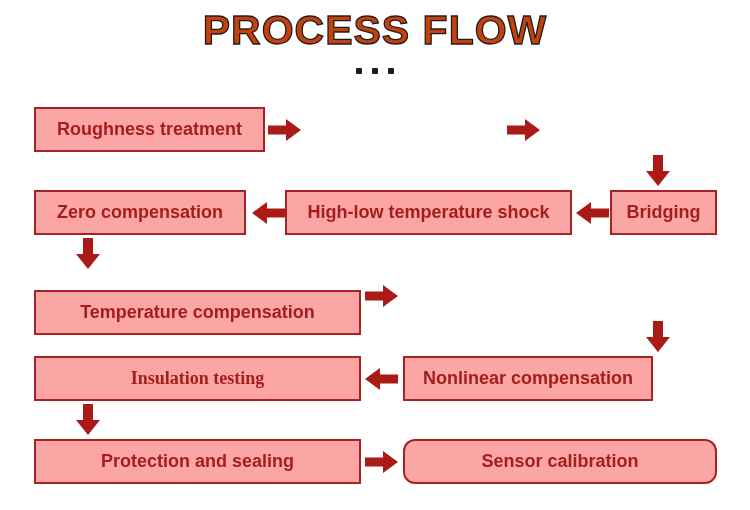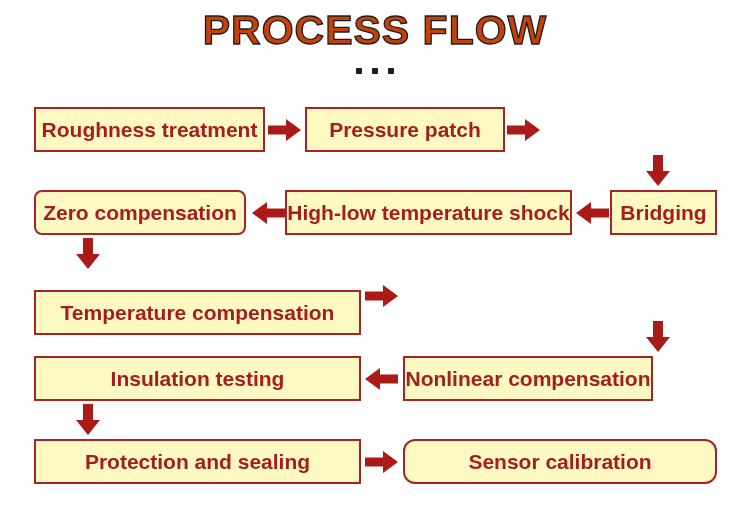--- a/index.html
+++ b/index.html
@@ -41,24 +41,24 @@
     width: 6px;
     height: 6px;
     border-radius: 1px;
     background: #1c1c1c;
   }
   .node {
     position: absolute;
     height: 45px;
     box-sizing: border-box;
     border: 2px solid #a62424;
-    background: #fef9c3;
+    background: #fca5a5;
     color: #a41e1e;
     font-weight: bold;
-    font-size: 21px;
+    font-size: 18px;
     display: flex;
     align-items: center;
     justify-content: center;
     text-align: right;
     white-space: nowrap;
   }
   .arrow {
     position: absolute;
     display: block;
   }
@@ -73,30 +73,29 @@
   <div class="title-dots">
     <span class="dot"></span>
     <span class="dot"></span>
     <span class="dot"></span>
   </div>
 
   <div class="node" style="left:34px; top:107px; width:231px;">Roughness treatment</div>
   <svg class="arrow" style="left:268px; top:118px;" width="33" height="24" viewBox="0 0 33 24">
     <polygon points="0,7.5 18,7.5 18,1 33,12 18,23 18,16.5 0,16.5" fill="#aa1a17"></polygon>
   </svg>
-  <div class="node" style="left:305px; top:107px; width:200px;">Pressure patch</div>
   <svg class="arrow" style="left:507px; top:118px;" width="33" height="24" viewBox="0 0 33 24">
     <polygon points="0,7.5 18,7.5 18,1 33,12 18,23 18,16.5 0,16.5" fill="#aa1a17"></polygon>
   </svg>
 
   <svg class="arrow" style="left:646px; top:155px;" width="24" height="31" viewBox="0 0 24 31">
     <polygon points="7,0 17,0 17,16 24,16 12,31 0,16 7,16" fill="#aa1a17"></polygon>
   </svg>
 
-  <div class="node" style="left:34px; top:190px; width:212px;border-radius:8px;">Zero compensation</div>
+  <div class="node" style="left:34px; top:190px; width:212px;">Zero compensation</div>
   <svg class="arrow" style="left:252px; top:201px;" width="33" height="24" viewBox="0 0 33 24">
     <polygon points="33,7.5 15,7.5 15,1 0,12 15,23 15,16.5 33,16.5" fill="#aa1a17"></polygon>
   </svg>
   <div class="node" style="left:285px; top:190px; width:287px;">High-low temperature shock</div>
   <svg class="arrow" style="left:576px; top:201px;" width="33" height="24" viewBox="0 0 33 24">
     <polygon points="33,7.5 15,7.5 15,1 0,12 15,23 15,16.5 33,16.5" fill="#aa1a17"></polygon>
   </svg>
   <div class="node" style="left:610px; top:190px; width:107px;">Bridging</div>
 
   <svg class="arrow" style="left:76px; top:238px;" width="24" height="31" viewBox="0 0 24 31">
@@ -105,21 +104,21 @@
 
   <div class="node" style="left:34px; top:290px; width:327px;">Temperature compensation</div>
   <svg class="arrow" style="left:365px; top:284px;" width="33" height="24" viewBox="0 0 33 24">
     <polygon points="0,7.5 18,7.5 18,1 33,12 18,23 18,16.5 0,16.5" fill="#aa1a17"></polygon>
   </svg>
 
   <svg class="arrow" style="left:646px; top:321px;" width="24" height="31" viewBox="0 0 24 31">
     <polygon points="7,0 17,0 17,16 24,16 12,31 0,16 7,16" fill="#aa1a17"></polygon>
   </svg>
 
-  <div class="node" style="left:34px; top:356px; width:327px;">Insulation testing</div>
+  <div class="node" style="left:34px; top:356px; width:327px;font-family:Liberation Serif, serif;">Insulation testing</div>
   <svg class="arrow" style="left:365px; top:367px;" width="33" height="24" viewBox="0 0 33 24">
     <polygon points="33,7.5 15,7.5 15,1 0,12 15,23 15,16.5 33,16.5" fill="#aa1a17"></polygon>
   </svg>
   <div class="node" style="left:403px; top:356px; width:250px;">Nonlinear compensation</div>
 
   <svg class="arrow" style="left:76px; top:404px;" width="24" height="31" viewBox="0 0 24 31">
     <polygon points="7,0 17,0 17,16 24,16 12,31 0,16 7,16" fill="#aa1a17"></polygon>
   </svg>
 
   <div class="node" style="left:34px; top:439px; width:327px;">Protection and sealing</div>

